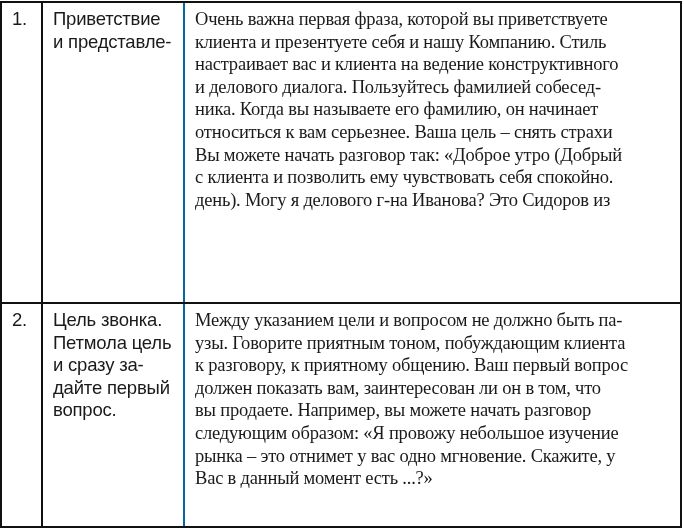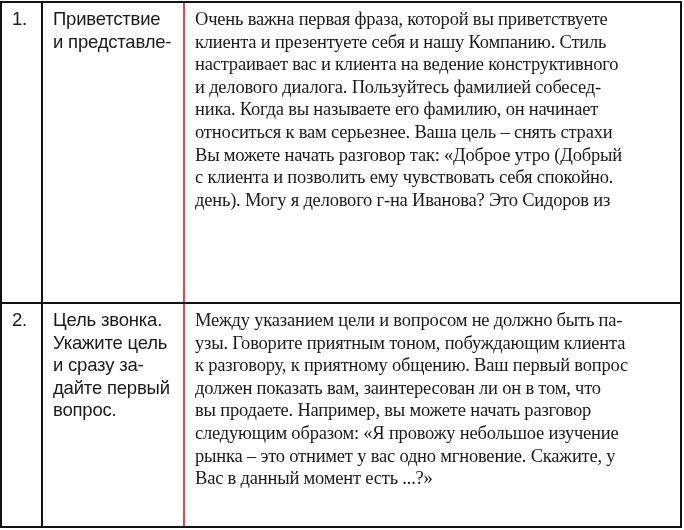--- a/index.html
+++ b/index.html
@@ -42,21 +42,21 @@
     }
     .c-num {
       left: 0;
       width: 41px;
       border-right: 2px solid #111;
       padding: 5px 0 0 10px;
     }
     .c-title {
       left: 41px;
       width: 142px;
-      border-right: 2px solid #ef4444;
+      border-right: 2px solid #0369a1;
       padding: 5px 0 0 10px;
     }
     .c-body {
       left: 183px;
       right: 0;
       padding: 5px 4px 0 10px;
       font-family: Liberation Serif, serif;
     }
     .line {
       display: block;
@@ -88,21 +88,21 @@
       <span class="line">день). Могу я делового г-на Иванова? Это Сидоров из</span>
     </div>
   </div>
 
   <div class="row r2">
     <div class="cell c-num">
       <span class="line">2.</span>
     </div>
     <div class="cell c-title">
       <span class="line">Цель звонка.</span>
-      <span class="line">Укажите цель</span>
+      <span class="line">Петмола цель</span>
       <span class="line">и сразу за-</span>
       <span class="line">дайте первый</span>
       <span class="line">вопрос.</span>
     </div>
     <div class="cell c-body">
       <span class="line">Между указанием цели и вопросом не должно быть па-</span>
       <span class="line">узы. Говорите приятным тоном, побуждающим клиента</span>
       <span class="line">к разговору, к приятному общению. Ваш первый вопрос</span>
       <span class="line">должен показать вам, заинтересован ли он в том, что</span>
       <span class="line">вы продаете. Например, вы можете начать разговор</span>

